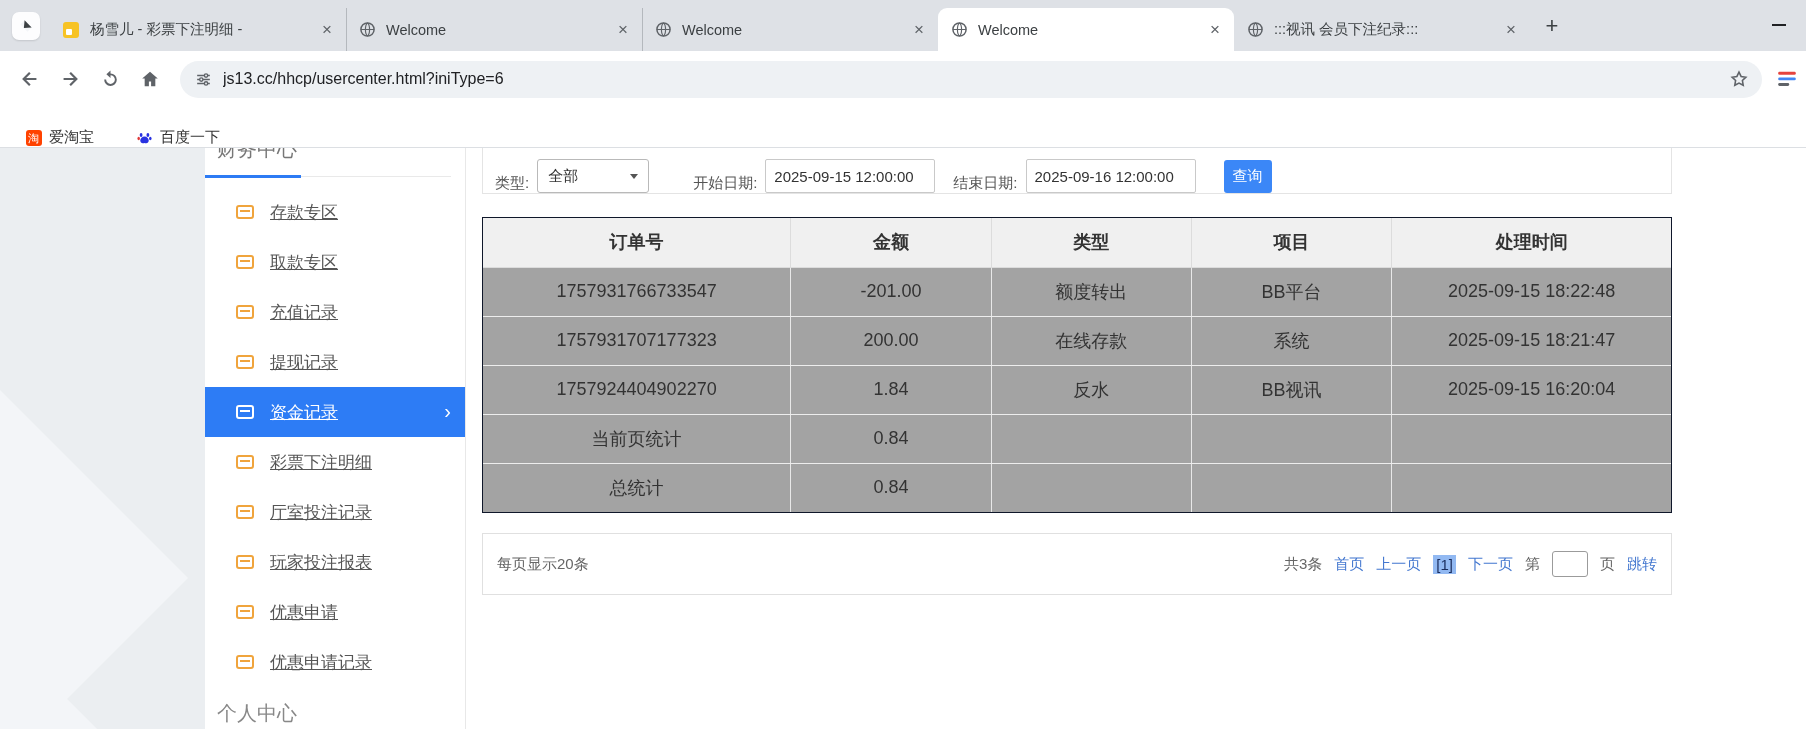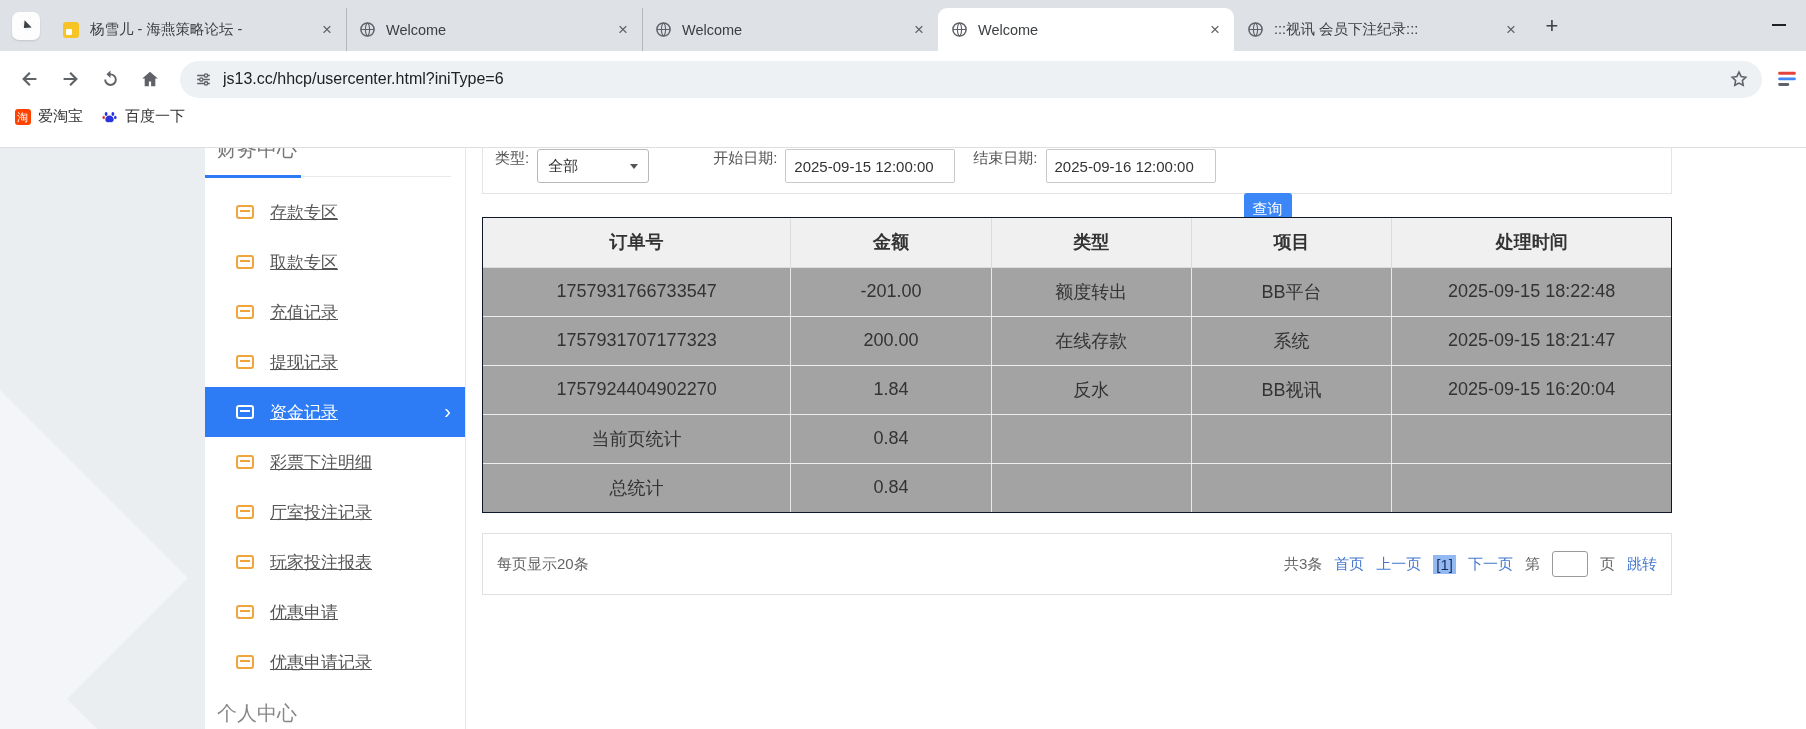--- a/index.html
+++ b/index.html
@@ -29,21 +29,21 @@
 
   
   .nav-bar { height:56px; background:#fff; display:flex; align-items:center; padding:0 10px; }
   .nav-btn { width:36px; height:36px; display:flex; align-items:center; justify-content:center; border-radius:50%; flex:0 0 36px; margin:0 2px; }
   .omnibox { position:relative; flex:1; height:37px; background:#eef1f4; border-radius:19px; display:flex; align-items:center; padding:0 42px 0 14px; margin:0 10px; }
   .url-text { font-size:16px; color:#202124; margin-left:10px; white-space:nowrap; overflow:hidden; }
   .omni-star { position:absolute; right:12px; top:7px; }
   .panel-icon { width:30px; height:30px; display:flex; align-items:center; justify-content:center; margin-right:-6px; flex:0 0 30px; }
 
   
-  .bookmarks-bar { height:41px; background:#fff; border-bottom:1px solid #dcdfe3; display:flex; align-items:flex-start; padding:0 14px; gap:18px; }
+  .bookmarks-bar { height:41px; background:#fff; border-bottom:1px solid #dcdfe3; display:flex; align-items:flex-end; padding:0 25px; gap:42px; }
   .bookmark { display:flex; align-items:center; gap:7px; }
   .bm-icon { width:17px; height:17px; display:flex; align-items:center; justify-content:center; }
   .bm-taobao { display:inline-block; width:16px; height:16px; background:#ff4200; border-radius:3px; position:relative; }
   .bm-taobao::before { content:"淘"; position:absolute; left:0; top:0; width:16px; height:16px; color:#fff; font-size:11px; line-height:16px; text-align:center; }
   .bm-label { font-size:15px; color:#333; }
 
   
   .page { position:relative; height:581px; background:#fff; overflow:hidden; }
   .left-strip { position:absolute; left:0; top:0; bottom:0; width:205px; background:#ebeef1; overflow:hidden; }
   .tri { position:absolute; background:#f3f5f8; transform:rotate(45deg); }
@@ -63,24 +63,24 @@
   .menu-item.active .menu-icon { border-color:#fff; }
   .menu-item.active .menu-icon::after { background:#fff; }
   .menu-item.active .chev { display:block; position:absolute; right:14px; top:50%; transform:translateY(-52%); font-size:20px; color:#fff; }
   .menu-item.active .chev::before { content:"›"; }
   .sidebar-heading-bottom { position:absolute; top:552px; left:12px; font-size:20px; color:#888; }
 
   .main { position:absolute; left:482px; top:0; width:1190px; bottom:0; }
 
   
   .filter-panel { position:absolute; top:-20px; left:0; right:0; height:66px; background:#fff; border:1px solid #e4e4e4;
-    display:flex; align-items:flex-start; padding:20px 12px 0 12px; }
+    display:flex; align-items:flex-end; padding:20px 12px 0 12px; }
   .f-label { font-size:15px; color:#555; margin-right:8px; white-space:nowrap; }
   .f-select { width:112px; height:34px; border:1px solid #b9b9b9; border-radius:3px; background:#fff; display:flex; align-items:center;
-    padding:0 10px; margin-right:64px; position:relative; }
+    padding:0 10px; margin-right:44px; position:relative; }
   .f-select-text { font-size:15px; color:#333; flex:1; }
   .f-select-arrow { width:0; height:0; border-left:4px solid transparent; border-right:4px solid transparent; border-top:5px solid #555; }
   .f-input { width:170px; height:34px; border:1px solid #c9c9c9; border-radius:2px; padding:0 8px; font-size:15px; color:#333;
     font-family:"Liberation Sans","DejaVu Sans",sans-serif; }
   .f-input.first { margin-right:18px; }
   .f-input.second { margin-right:28px; }
   .f-btn { width:48px; height:33px; background:#3b87f7; border:none; border-radius:3px; color:#fff; font-size:15px;
     font-family:"Liberation Sans","DejaVu Sans",sans-serif;margin-top:44px; }
 
   
@@ -111,21 +111,21 @@
 
   <div class="tab-strip">
     <div class="tab-search">
       <span class="tri"></span>
     </div>
     <div class="tab-list">
         <div class="tab">
     <span class="favicon">
             <span class="fav-forum"></span>
           </span>
-    <span class="tab-title">杨雪儿 - 海燕策略论坛 -</span>
+    <span class="tab-title">杨雪儿 - 彩票下注明细 -</span>
     <span class="tab-close"></span>
   </div>
         <div class="tab">
     <span class="favicon">
             <svg width="17" height="17" viewBox="0 0 16 16">
               <circle cx="8" cy="8" r="6.2" fill="none" stroke="#5f6368" stroke-width="1.4"></circle>
               <path d="M1.8 8h12.4M8 1.8c2.6 2.2 2.6 10.2 0 12.4M8 1.8c-2.6 2.2-2.6 10.2 0 12.4" fill="none" stroke="#5f6368" stroke-width="1.1"></path>
             </svg>
           </span>
     <span class="tab-title">Welcome</span>

